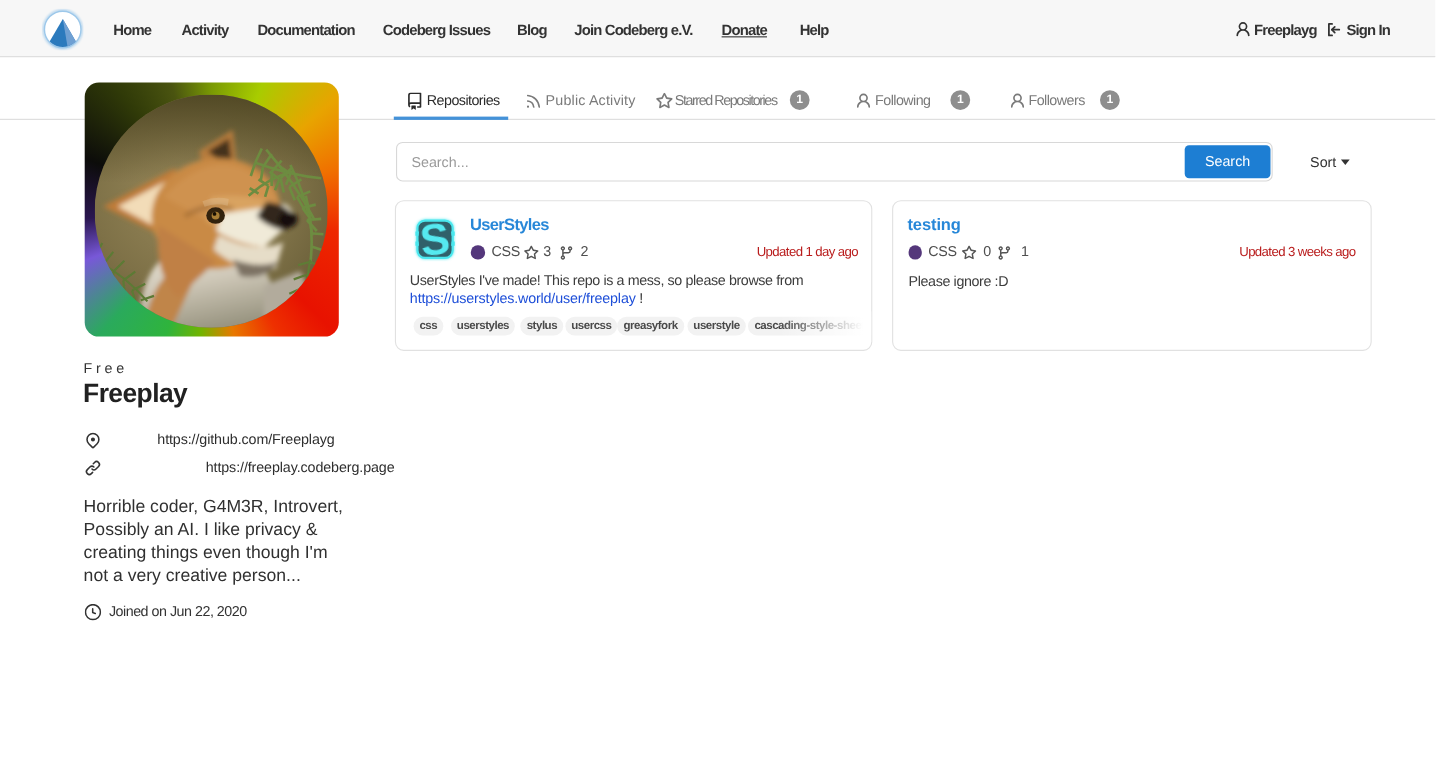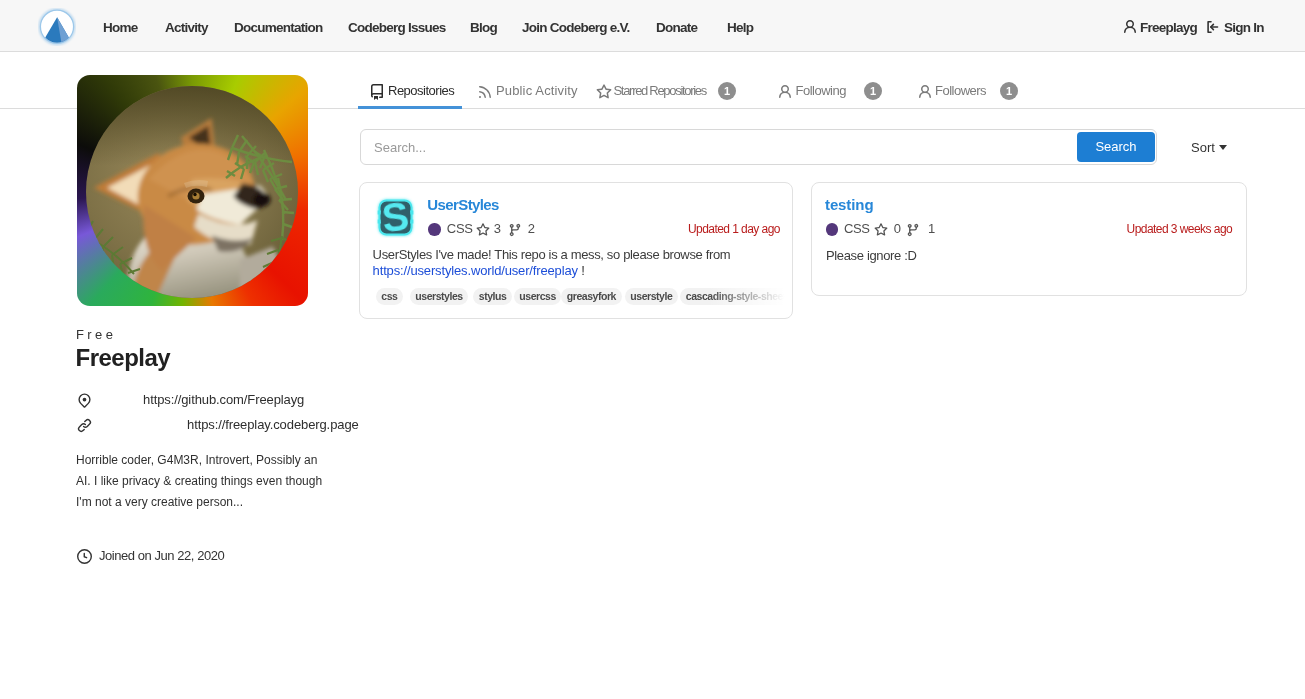--- a/index.html
+++ b/index.html
@@ -30,21 +30,21 @@
   <path d="M19.1 9.3 L37.5 41 L24.5 41 Z" fill="#6fa0d3"></path>
 </g>
 </svg>
 </div>
 <div class="abs nav t13" style="left:103px;top:20.5px;">Home</div>
 <div class="abs nav t13" style="left:165px;top:20.5px;">Activity</div>
 <div class="abs nav t13" style="left:234px;top:20.5px;">Documentation</div>
 <div class="abs nav t13" style="left:348px;top:20.5px;">Codeberg Issues</div>
 <div class="abs nav t13" style="left:470px;top:20.5px;">Blog</div>
 <div class="abs nav t13" style="left:522px;top:20.5px;">Join Codeberg e.V.</div>
-<div class="abs nav t13" style="left:656px;top:20.5px;">Donate</div>
+<div class="abs nav t13" style="left:656px;top:20.5px;text-decoration:underline;">Donate</div>
 <div class="abs nav t13" style="left:727px;top:20.5px;">Help</div>
 <style>.nav{font-weight:bold;letter-spacing:-0.75px;color:#333;font-size:13.5px;line-height:13.5px;}</style>
 <div class="abs" style="left:1122px;top:19px;">
     <svg width="16" height="16" viewBox="0 0 16 16" fill="#333">
       <path d="M10.561 8.073a6.005 6.005 0 0 1 3.432 5.142.75.75 0 1 1-1.498.07 4.5 4.5 0 0 0-8.99 0 .75.75 0 0 1-1.498-.07 6.004 6.004 0 0 1 3.431-5.142 3.999 3.999 0 1 1 5.123 0ZM10.5 5a2.5 2.5 0 1 0-5 0 2.5 2.5 0 0 0 5 0Z"></path>
     </svg>
   </div>
 <div class="abs nav t13" style="left:1140px;top:20.5px;">Freeplayg</div>
 <div class="abs" style="left:1204px;top:19px;">
     <svg width="16" height="16" viewBox="0 0 16 16" fill="none" stroke="#333" stroke-width="1.6" stroke-linecap="round" stroke-linejoin="round">
@@ -142,21 +142,21 @@
   <div class="abs pill" style="left:16px;top:105px;">css</div>
   <div class="abs pill" style="left:50px;top:105px;">userstyles</div>
   <div class="abs pill" style="left:113.5px;top:105px;">stylus</div>
   <div class="abs pill" style="left:154px;top:105px;">usercss</div>
   <div class="abs pill" style="left:201.5px;top:105px;">greasyfork</div>
   <div class="abs pill" style="left:265px;top:105px;">userstyle</div>
   <div class="abs pill" style="left:320.5px;top:105px;">cascading-style-sheets</div>
   <div class="abs" style="left:348px;top:100px;width:87px;height:28px;background:linear-gradient(90deg,rgba(255,255,255,0),#fff 88%);"></div>
 </div>
 
-<div class="abs card" style="left:810.8px;top:181.6px;width:435.9px;height:114px;text-align:right;">
+<div class="abs card" style="left:810.8px;top:181.6px;width:435.9px;height:137px;text-align:right;">
   <div class="abs ttl" style="left:13.2px;top:14.3px;letter-spacing:-0.1px;">testing</div>
   <div class="abs dot" style="left:13.8px;top:40.6px;"></div>
   <div class="abs t13 meta" style="left:32.1px;top:39.8px;">CSS</div>
   <div class="abs" style="left:62.7px;top:40px;">
       <svg width="14" height="14" viewBox="0 0 16 16" fill="#555">
         <path d="M8 .25a.75.75 0 0 1 .673.418l1.882 3.815 4.21.612a.75.75 0 0 1 .416 1.279l-3.046 2.97.719 4.192a.751.751 0 0 1-1.088.791L8 12.347l-3.766 1.98a.75.75 0 0 1-1.088-.79l.72-4.194L.818 6.374a.75.75 0 0 1 .416-1.28l4.21-.611L7.327.668A.75.75 0 0 1 8 .25Zm0 2.445L6.615 5.5a.75.75 0 0 1-.564.41l-3.097.45 2.24 2.184a.75.75 0 0 1 .216.664l-.528 3.084 2.769-1.456a.75.75 0 0 1 .698 0l2.77 1.456-.53-3.084a.75.75 0 0 1 .216-.664l2.24-2.183-3.096-.45a.75.75 0 0 1-.564-.41L8 2.694Z"></path>
       </svg>
     </div>
   <div class="abs t13 meta" style="left:82px;top:39.8px;">0</div>
   <div class="abs" style="left:93.8px;top:40px;">
@@ -262,20 +262,20 @@
       <path d="M11.536 3.464a5 5 0 0 1 0 7.072L8 14.07l-3.536-3.535a5 5 0 1 1 7.072-7.071Zm1.06 8.132a6.5 6.5 0 1 0-9.192 0l3.535 3.536a1.5 1.5 0 0 0 2.122 0ZM8 9a2 2 0 1 0 0-4 2 2 0 0 0 0 4Z"></path>
     </svg>
   </div>
 <div class="abs t13 srow" style="left:99px;top:393px;">https://github.com/Freeplayg</div>
 <div class="abs" style="left:77px;top:417.5px;">
     <svg width="15" height="15" viewBox="0 0 16 16" fill="#333">
       <path d="m7.775 3.275 1.25-1.25a3.5 3.5 0 1 1 4.95 4.95l-2.5 2.5a3.5 3.5 0 0 1-4.95 0 .751.751 0 0 1 .018-1.042.751.751 0 0 1 1.042-.018 1.998 1.998 0 0 0 2.83 0l2.5-2.5a2.002 2.002 0 0 0-2.83-2.83l-1.25 1.25a.751.751 0 0 1-1.042-.018.751.751 0 0 1-.018-1.042Zm-4.69 9.64a1.998 1.998 0 0 0 2.83 0l1.25-1.25a.751.751 0 0 1 1.042.018.751.751 0 0 1 .018 1.042l-1.25 1.25a3.5 3.5 0 1 1-4.95-4.95l2.5-2.5a3.5 3.5 0 0 1 4.95 0 .751.751 0 0 1-.018 1.042.751.751 0 0 1-1.042.018 1.998 1.998 0 0 0-2.83 0l-2.5 2.5a1.998 1.998 0 0 0 0 2.83Z"></path>
     </svg>
   </div>
 <div class="abs t13 srow" style="left:99px;top:417.5px;padding-left:44px;">https://freeplay.codeberg.page</div>
-<div class="abs" style="left:76px;top:449.6px;width:247px;font-size:12px;line-height:21px;color:#303030;">Horrible coder, G4M3R, Introvert, Possibly an AI. I like privacy &amp; creating things even though I'm not a very creative person...</div>
+<div class="abs" style="left:76px;top:449.6px;width:247px;font-size:16px;line-height:21px;color:#303030;">Horrible coder, G4M3R, Introvert, Possibly an AI. I like privacy &amp; creating things even though I'm not a very creative person...</div>
 <div class="abs" style="left:77px;top:548.5px;">
     <svg width="15" height="15" viewBox="0 0 16 16" fill="#333">
       <path d="M8 0a8 8 0 1 1 0 16A8 8 0 0 1 8 0ZM1.5 8a6.5 6.5 0 1 0 13 0 6.5 6.5 0 0 0-13 0Zm7-3.25v2.992l2.028.812a.75.75 0 0 1-.557 1.392l-2.5-1A.751.751 0 0 1 7 8.25v-3.5a.75.75 0 0 1 1.5 0Z"></path>
     </svg>
   </div>
 <div class="abs t13" style="left:99px;top:549px;color:#333;letter-spacing:-0.45px;">Joined on Jun 22, 2020</div>
 <style>.srow{color:#2e2e2e;letter-spacing:-0.1px;margin-left:44px;}</style>
 
 </body></html>

